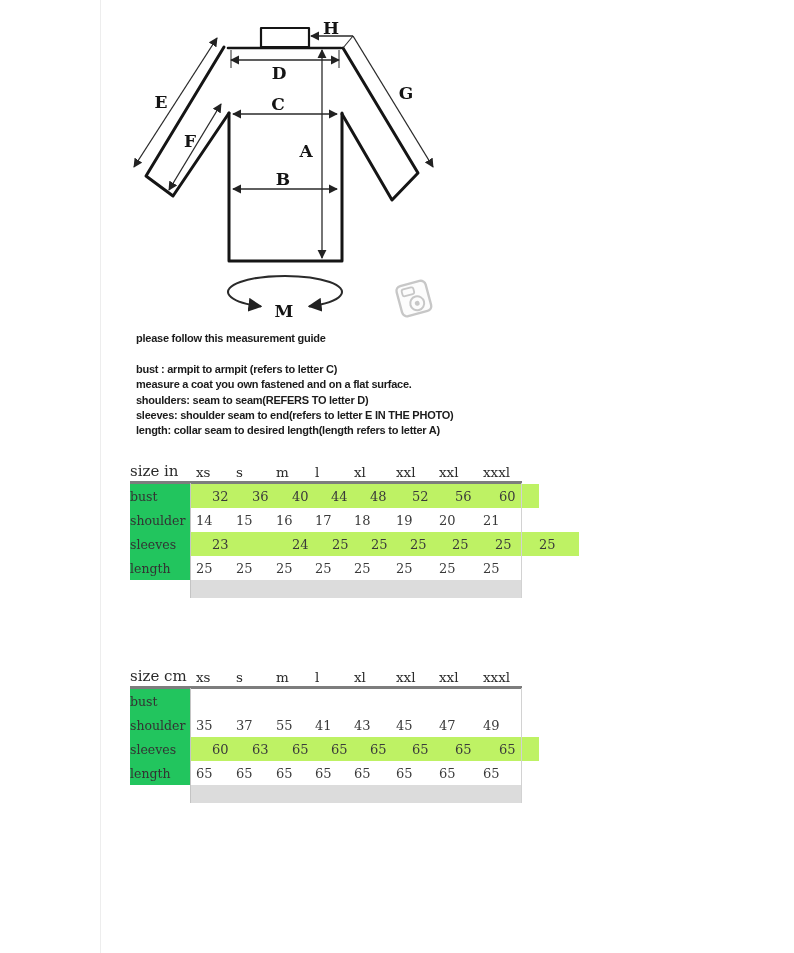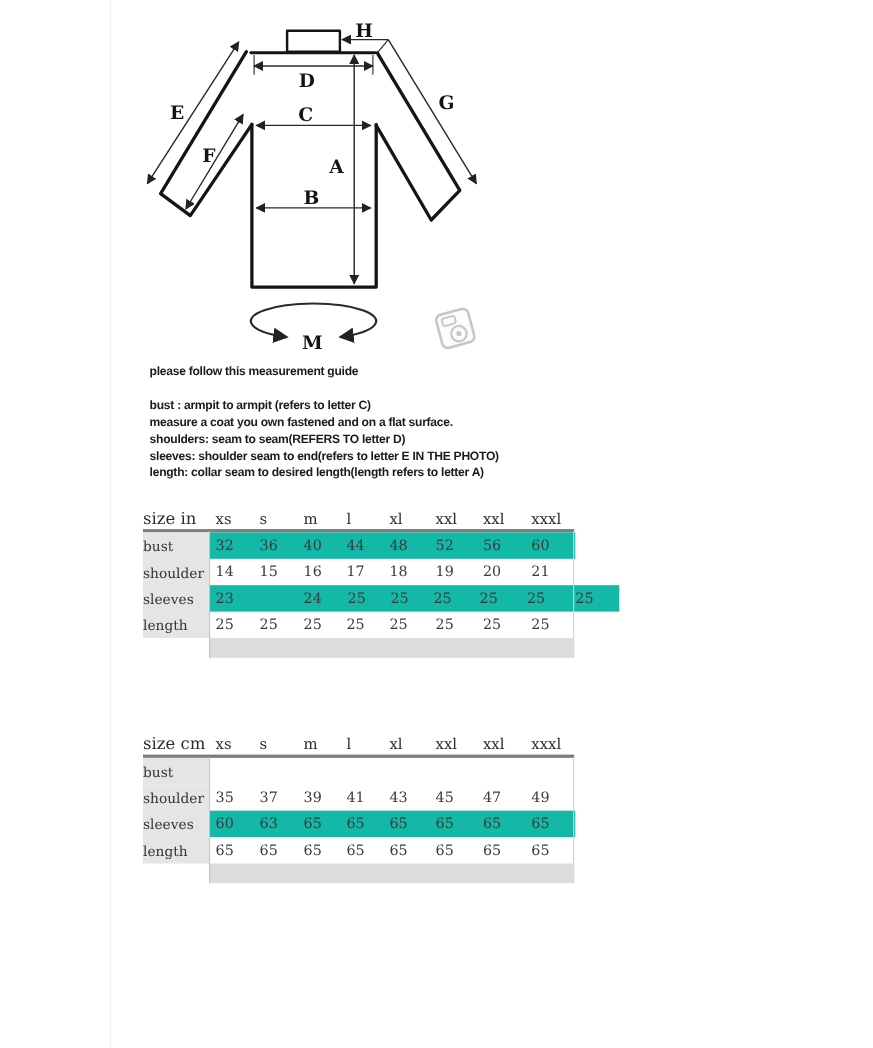--- a/index.html
+++ b/index.html
@@ -23,23 +23,23 @@
              font-family:"DejaVu Serif",serif;}
   .sizetable::before{content:"";position:absolute;left:60px;top:27px;bottom:0;width:0;
                      border-left:1px solid #c4c4c4;}
   .sizetable::after{content:"";position:absolute;left:391px;top:27px;bottom:0;width:0;
                     border-left:1px solid #d2d2d2;}
   .t-head{display:flex;align-items:flex-end;height:24px;border-bottom:3px solid #7d7d7d;
           padding-bottom:1px;box-sizing:content-box;}
   .t-title{font-size:15px;color:#2b2b2b;flex:none;}
   .t-col{font-size:13.5px;color:#2b2b2b;padding-left:6px;box-sizing:border-box;flex:none;}
   .t-row{display:flex;height:24px;}
-  .t-label{font-size:12.5px;display:flex;align-items:center;flex:none;background:#e5e5e5;}
+  .t-label{font-size:12.5px;display:flex;align-items:center;flex:none;background:#22c55e;}
   .t-cells{display:flex;}
-  .t-cells.shaded{background:#14b8a6;}
+  .t-cells.shaded{background:#bef264;padding-left:16px;}
   .t-cell{font-size:13px;display:flex;align-items:center;padding-left:6px;
           box-sizing:border-box;flex:none;color:#3a3a3a;}
   .t-band{margin-left:60px;width:331px;height:18px;background:#dcdcdc;}
 </style>
 </head>
 <body>
 
 <div class="page">
   <div class="scan-line"></div>
 
@@ -187,21 +187,21 @@
       </div>
       <div class="t-body">
         <div class="t-row">
           <div class="t-label" style="width: 60px;">bust</div>
         </div>
         <div class="t-row">
           <div class="t-label" style="width: 60px;">shoulder</div>
           <div class="t-cells">
             <div class="t-cell" style="width: 40px;">35</div>
             <div class="t-cell" style="width: 40px;">37</div>
-            <div class="t-cell" style="width: 39px;">39</div>
+            <div class="t-cell" style="width: 39px;">55</div>
             <div class="t-cell" style="width: 39px;">41</div>
             <div class="t-cell" style="width: 42px;">43</div>
             <div class="t-cell" style="width: 43px;">45</div>
             <div class="t-cell" style="width: 44px;">47</div>
             <div class="t-cell" style="width: 46px;">49</div>
           </div>
         </div>
         <div class="t-row">
           <div class="t-label" style="width: 60px;">sleeves</div>
           <div class="t-cells shaded">

